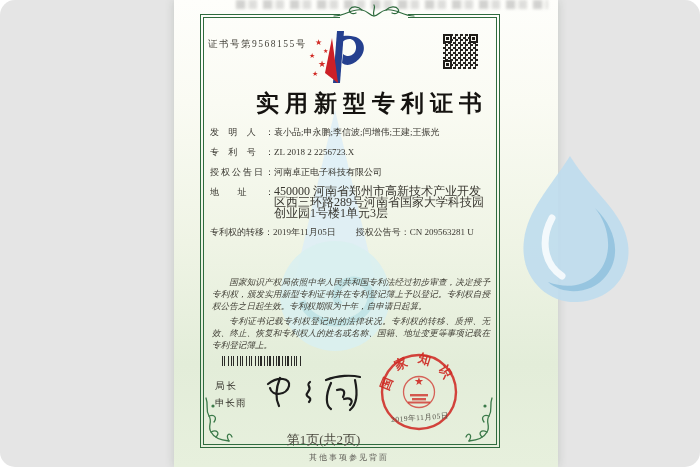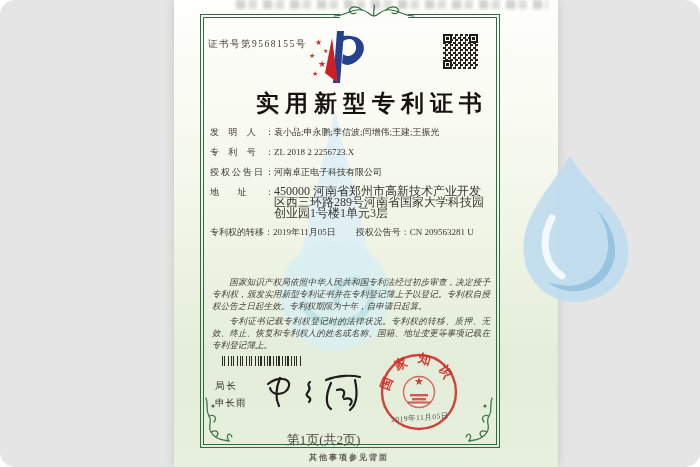--- a/index.html
+++ b/index.html
@@ -63,21 +63,21 @@
   }
   .director-title{position:absolute;left:215px;top:380px;font-size:9.5px;letter-spacing:2px;color:#34322b;text-align:right;}
   .director-name{position:absolute;left:215px;top:397px;font-size:9.5px;letter-spacing:1px;color:#34322b;}
   .signature{position:absolute;left:258px;top:368px;}
   .seal{position:absolute;left:378px;top:351px;width:82px;height:82px;}
   .seal-date{
     position:absolute;left:381px;top:413px;width:78px;text-align:center;
     font-size:7.5px;color:#56544a;transform:rotate(-4deg);letter-spacing:.5px;
   }
   .page-info{position:absolute;left:200px;top:431px;width:247px;text-align:center;font-size:13px;color:#4c4a40;}
-  .back-note{position:absolute;left:200px;top:452px;width:298px;text-align:center;font-size:8px;letter-spacing:2px;color:#62605a;font-weight:bold;}
+  .back-note{position:absolute;left:200px;top:452px;width:298px;text-align:center;font-size:8px;letter-spacing:2px;color:#62605a;}
   
   .photo-drop{position:absolute;left:500px;top:148px;z-index:8;}
 </style>
 </head>
 <body>
 
 <div id="canvas">
 
   <div class="paper"></div>
 

